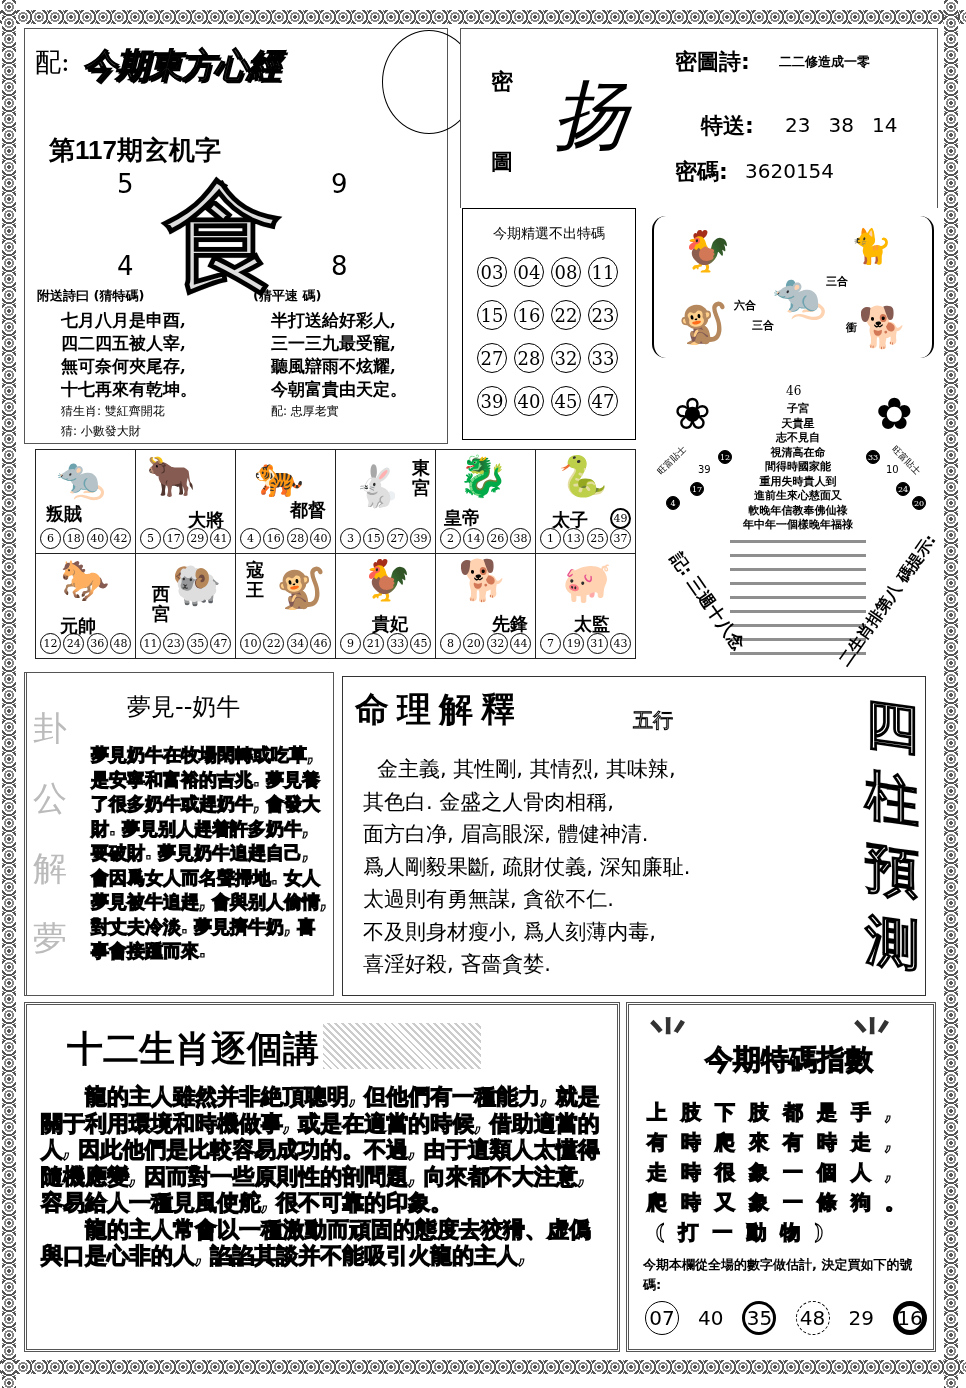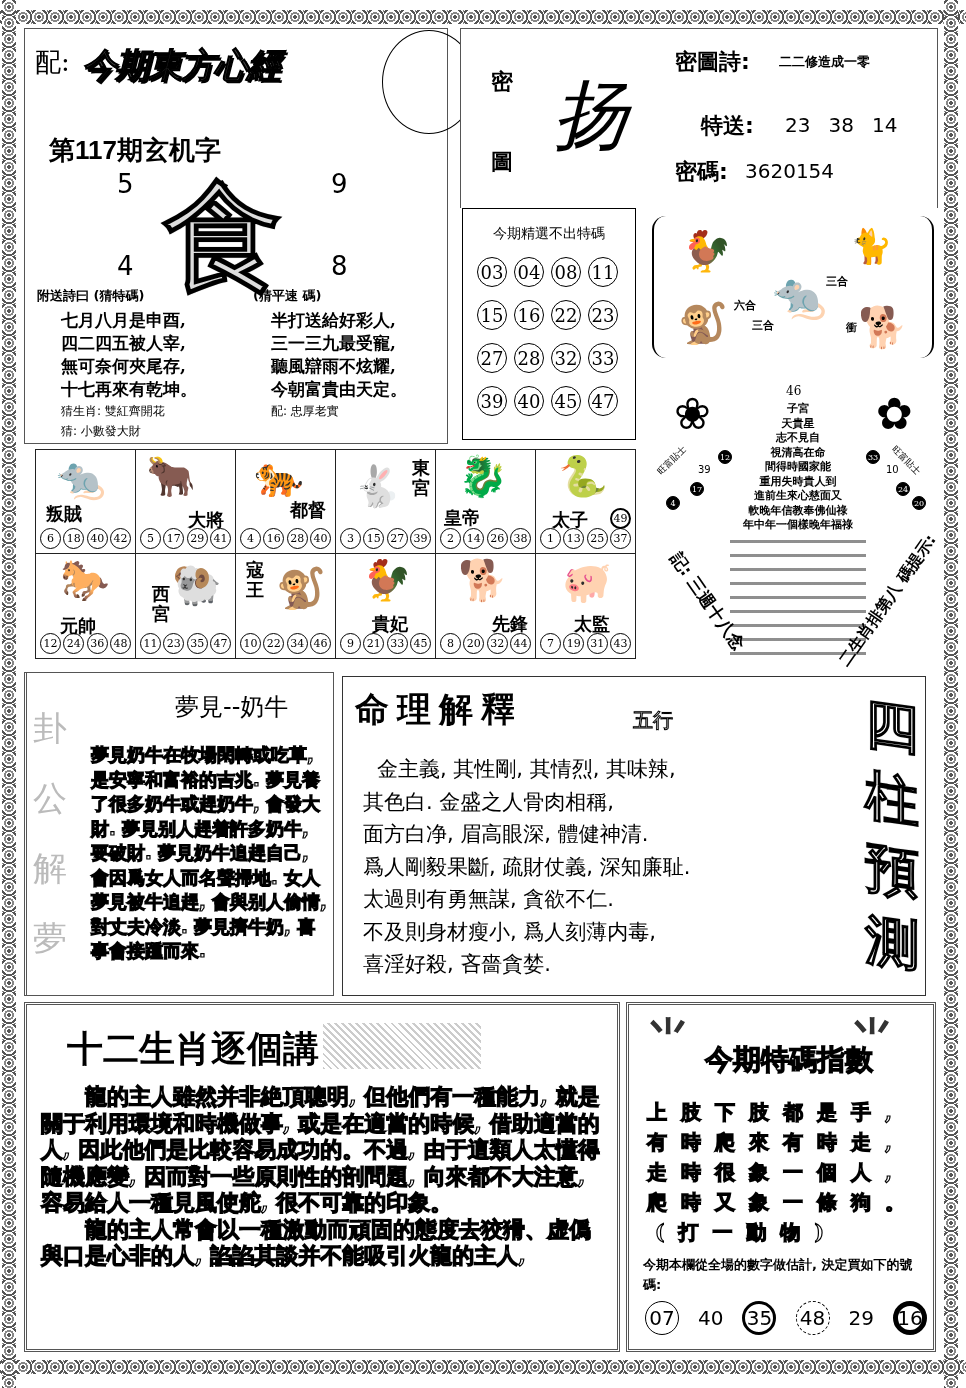--- a/index.html
+++ b/index.html
@@ -259,21 +259,21 @@
       <span class="circ">7</span>
       <span class="circ">19</span>
       <span class="circ">31</span>
       <span class="circ">43</span>
     </div>
   </div>
 </div>
 
 <div class="box" style="left:24px;top:672px;width:310px;height:324px;border-left:3px double #555;">
   <span class="abs" style="left:6px;top:20px;font-size:34px;color:#bbb;line-height:70px;width:40px;">卦<br>公<br>解<br>夢</span>
-  <div class="abs" style="left:100px;top:18px;font-size:24px;margin-left:48px;">夢見--奶牛</div>
+  <div class="abs" style="left:100px;top:18px;font-size:24px;">夢見--奶牛</div>
   <div class="abs bold-outline" style="left:64px;top:70px;width:240px;font-size:18px;line-height:24.5px;font-weight:bold;">夢見奶牛在牧場閑轉或吃草, 是安寧和富裕的吉兆. 夢見養了很多奶牛或趕奶牛, 會發大財. 夢見别人趕着許多奶牛, 要破財. 夢見奶牛追趕自己, 會因爲女人而名聲掃地. 女人夢見被牛追趕, 會與别人偷情, 對丈夫冷淡. 夢見擠牛奶, 喜事會接踵而來.</div>
 </div>
 
 <div class="box" style="left:342px;top:676px;width:584px;height:320px;border:1px solid #333;">
   <span class="abs" style="left:12px;top:10px;font-size:34px;font-weight:bold;letter-spacing:8px;">命理解釋</span>
   <span class="abs outline" style="left:290px;top:30px;font-size:20px;">五行</span>
   <div class="abs" style="left:20px;top:76px;font-size:21px;line-height:32.5px;">
     <div style="padding-left:14px;">金主義, 其性剛, 其情烈, 其味辣,</div>
     <div>其色白. 金盛之人骨肉相稱,</div>
     <div>面方白净, 眉高眼深, 體健神清.</div>

